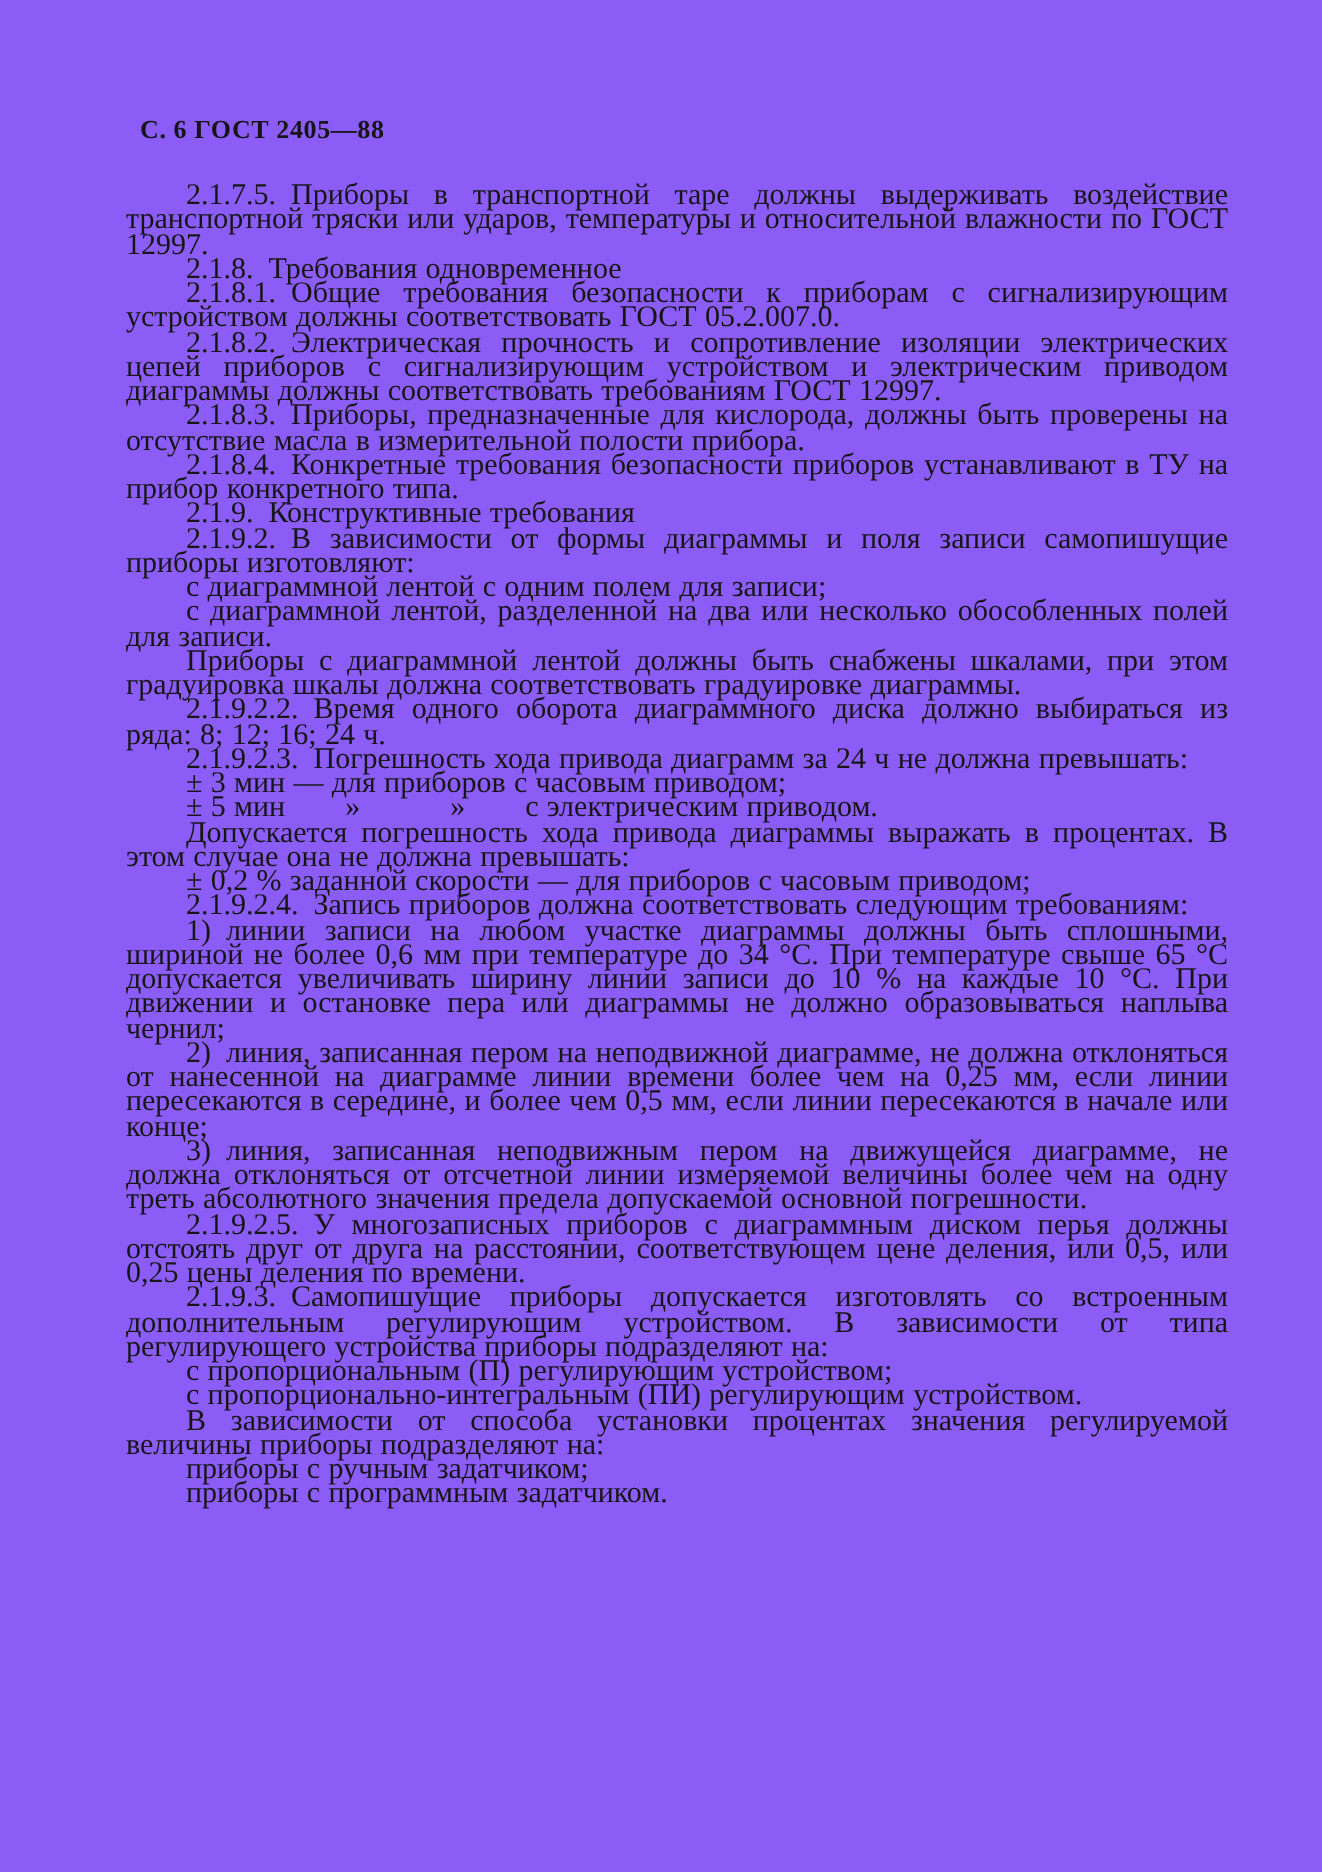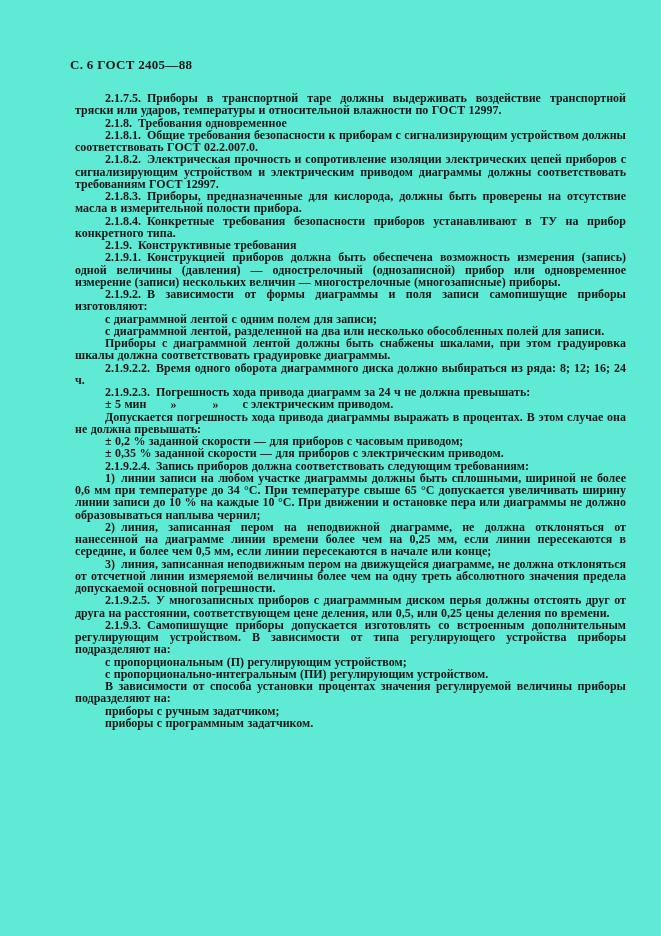--- a/index.html
+++ b/index.html
@@ -6,75 +6,73 @@
   body {
     width: 661px;
     height: 936px;
     background: #e8e8e8;
     font-family: "Liberation Serif", serif;
   }
   .page {
     position: relative;
     width: 661px;
     height: 936px;
-    background: #5eead4;
+    background: #8b5cf6;
     overflow: hidden;
     color: #161616;
   }
   .page-header {
     position: absolute;
     left: 70px;
     top: 57px;
     font-size: 13px;
     font-weight: bold;
     letter-spacing: 0.3px;
     white-space: nowrap;
   }
   .doc-body {
     position: absolute;
-    left: 75px;
+    left: 63px;
     top: 92px;
     width: 551px;
-    font-size: 12px;
+    font-size: 15px;
     line-height: 12.25px;
     text-align: justify;
     text-justify: inter-word;
-    font-weight: bold;
   }
   .doc-body p {
     margin: 0;
     padding: 0;
     text-indent: 30px;
     word-spacing: 0.4px;
   }
 </style>
 </head>
 <body>
 
 <div class="page">
   <div class="page-header">С. 6 ГОСТ 2405—88</div>
   <div class="doc-body" id="doc-body">
       <p>2.1.7.5. Приборы в транспортной таре должны выдерживать воздействие транспортной тряски или ударов, температуры и относительной влажности по ГОСТ 12997.</p>
       <p>2.1.8. Требования одновременное</p>
-      <p>2.1.8.1. Общие требования безопасности к приборам с сигнализирующим устройством должны соответствовать ГОСТ 02.2.007.0.</p>
+      <p>2.1.8.1. Общие требования безопасности к приборам с сигнализирующим устройством должны соответствовать ГОСТ 05.2.007.0.</p>
       <p>2.1.8.2. Электрическая прочность и сопротивление изоляции электрических цепей приборов с сигнализирующим устройством и электрическим приводом диаграммы должны соответствовать требованиям ГОСТ 12997.</p>
       <p>2.1.8.3. Приборы, предназначенные для кислорода, должны быть проверены на отсутствие масла в измерительной полости прибора.</p>
       <p>2.1.8.4. Конкретные требования безопасности приборов устанавливают в ТУ на прибор конкретного типа.</p>
       <p>2.1.9. Конструктивные требования</p>
-      <p>2.1.9.1. Конструкцией приборов должна быть обеспечена возможность измерения (запись) одной величины (давления) — однострелочный (однозаписной) прибор или одновременное измерение (записи) нескольких величин — многострелочные (многозаписные) приборы.</p>
       <p>2.1.9.2. В зависимости от формы диаграммы и поля записи самопишущие приборы изготовляют:</p>
       <p>с диаграммной лентой с одним полем для записи;</p>
       <p>с диаграммной лентой, разделенной на два или несколько обособленных полей для записи.</p>
       <p>Приборы с диаграммной лентой должны быть снабжены шкалами, при этом градуировка шкалы должна соответствовать градуировке диаграммы.</p>
       <p>2.1.9.2.2. Время одного оборота диаграммного диска должно выбираться из ряда: 8; 12; 16; 24 ч.</p>
       <p>2.1.9.2.3. Погрешность хода привода диаграмм за 24 ч не должна превышать:</p>
+      <p>± 3 мин — для приборов с часовым приводом;</p>
       <p>± 5 мин  »   »  с электрическим приводом.</p>
       <p>Допускается погрешность хода привода диаграммы выражать в процентах. В этом случае она не должна превышать:</p>
       <p>± 0,2 % заданной скорости — для приборов с часовым приводом;</p>
-      <p>± 0,35 % заданной скорости — для приборов с электрическим приводом.</p>
       <p>2.1.9.2.4. Запись приборов должна соответствовать следующим требованиям:</p>
       <p>1) линии записи на любом участке диаграммы должны быть сплошными, шириной не более 0,6 мм при температуре до 34 °С. При температуре свыше 65 °С допускается увеличивать ширину линии записи до 10 % на каждые 10 °С. При движении и остановке пера или диаграммы не должно образовываться наплыва чернил;</p>
       <p>2) линия, записанная пером на неподвижной диаграмме, не должна отклоняться от нанесенной на диаграмме линии времени более чем на 0,25 мм, если линии пересекаются в середине, и более чем 0,5 мм, если линии пересекаются в начале или конце;</p>
       <p>3) линия, записанная неподвижным пером на движущейся диаграмме, не должна отклоняться от отсчетной линии измеряемой величины более чем на одну треть абсолютного значения предела допускаемой основной погрешности.</p>
       <p>2.1.9.2.5. У многозаписных приборов с диаграммным диском перья должны отстоять друг от друга на расстоянии, соответствующем цене деления, или 0,5, или 0,25 цены деления по времени.</p>
       <p>2.1.9.3. Самопишущие приборы допускается изготовлять со встроенным дополнительным регулирующим устройством. В зависимости от типа регулирующего устройства приборы подразделяют на:</p>
       <p>с пропорциональным (П) регулирующим устройством;</p>
       <p>с пропорционально-интегральным (ПИ) регулирующим устройством.</p>
       <p>В зависимости от способа установки процентах значения регулируемой величины приборы подразделяют на:</p>
       <p>приборы с ручным задатчиком;</p>

